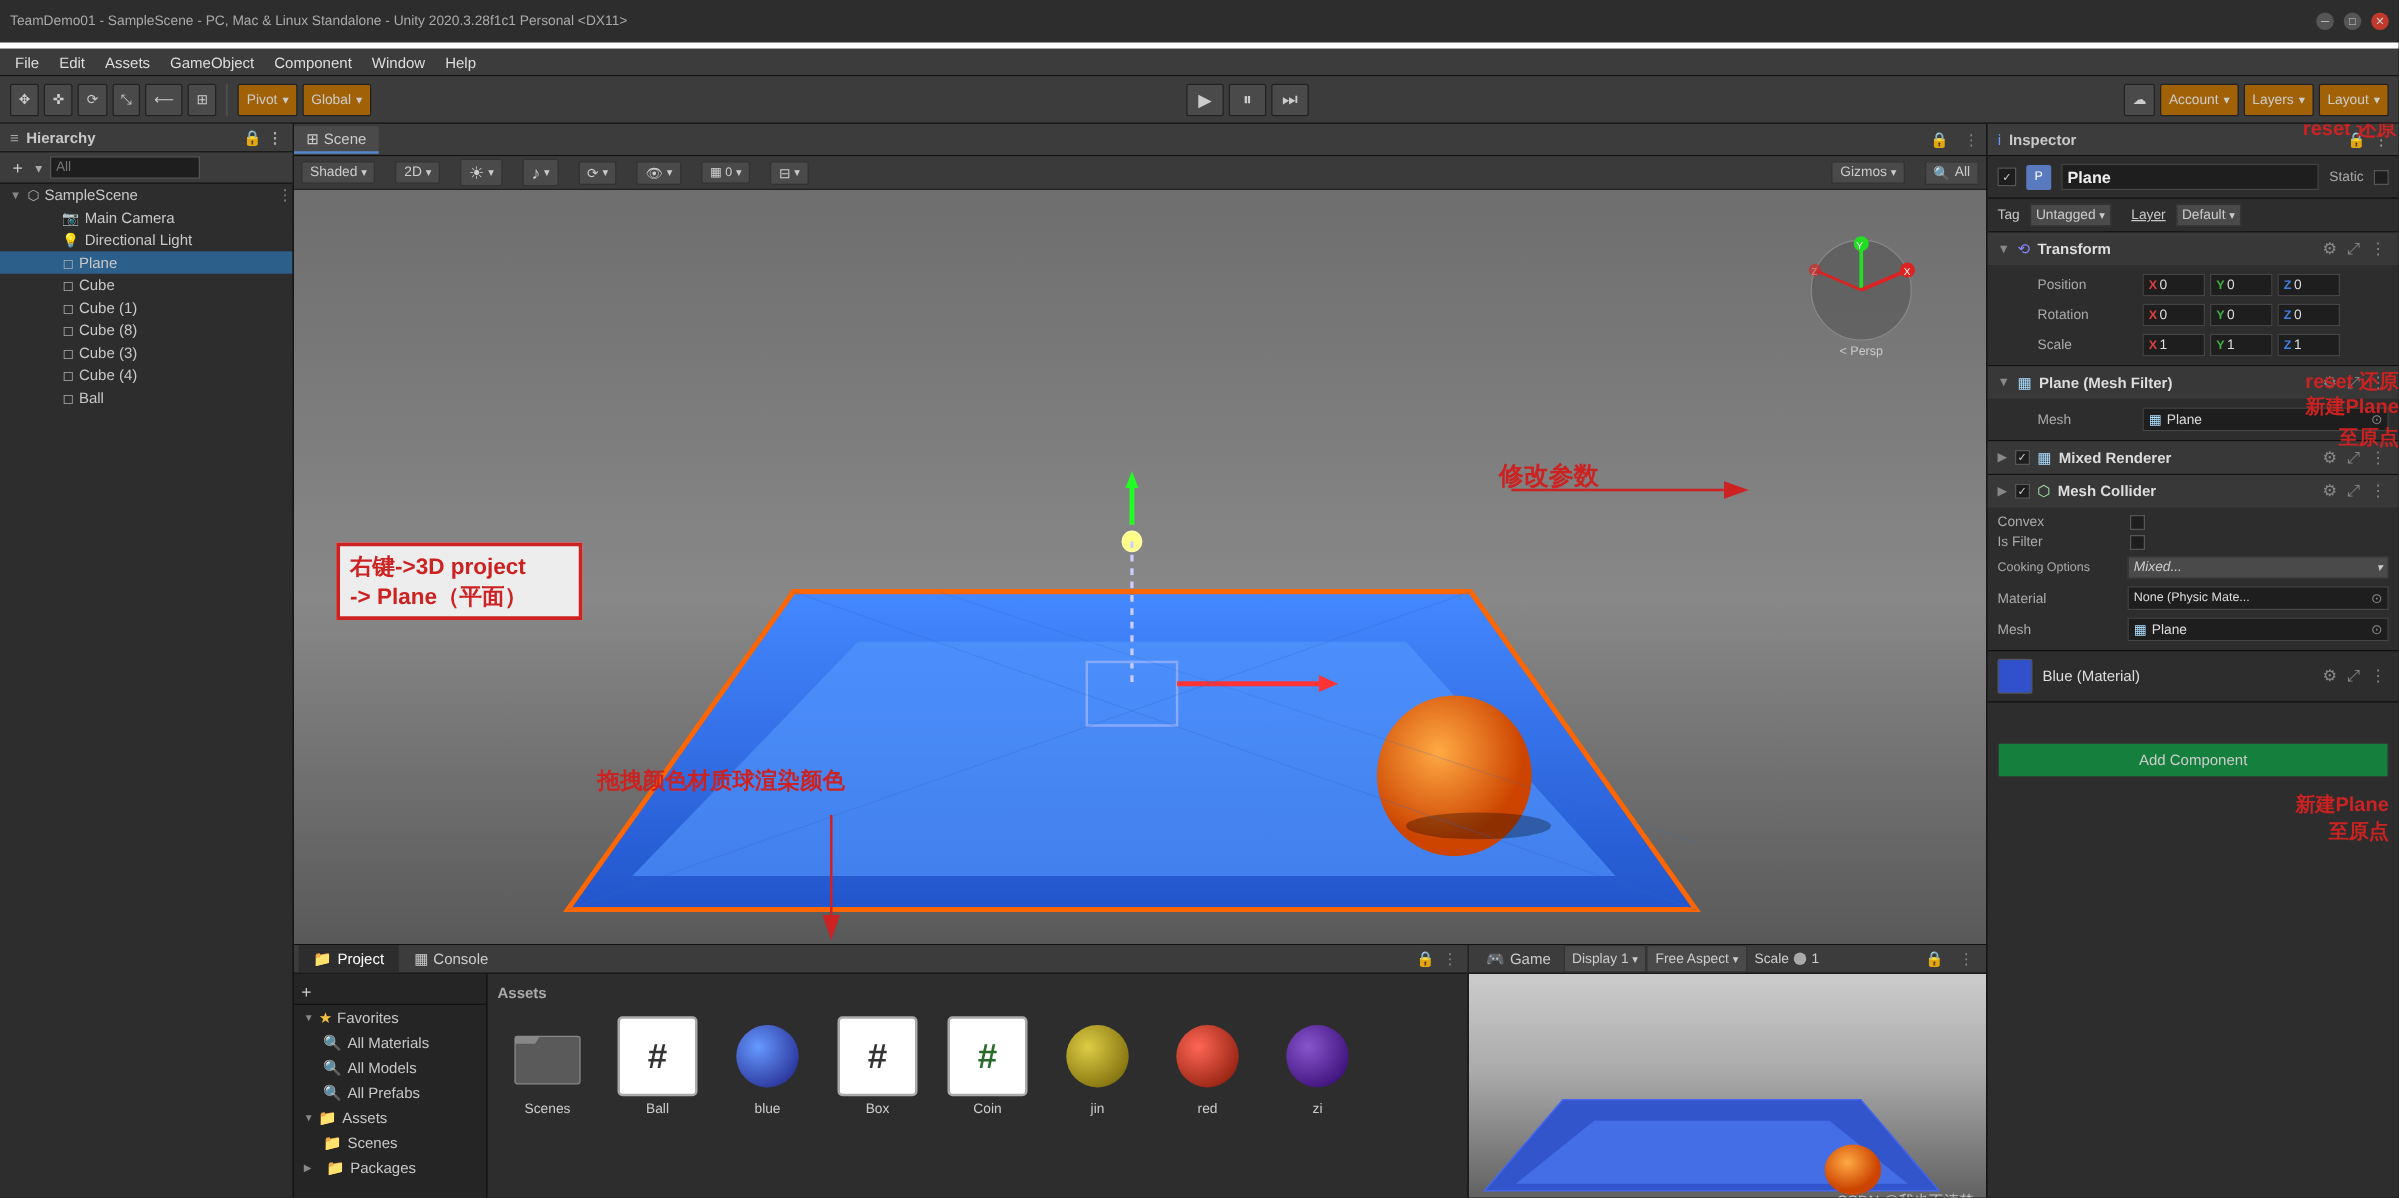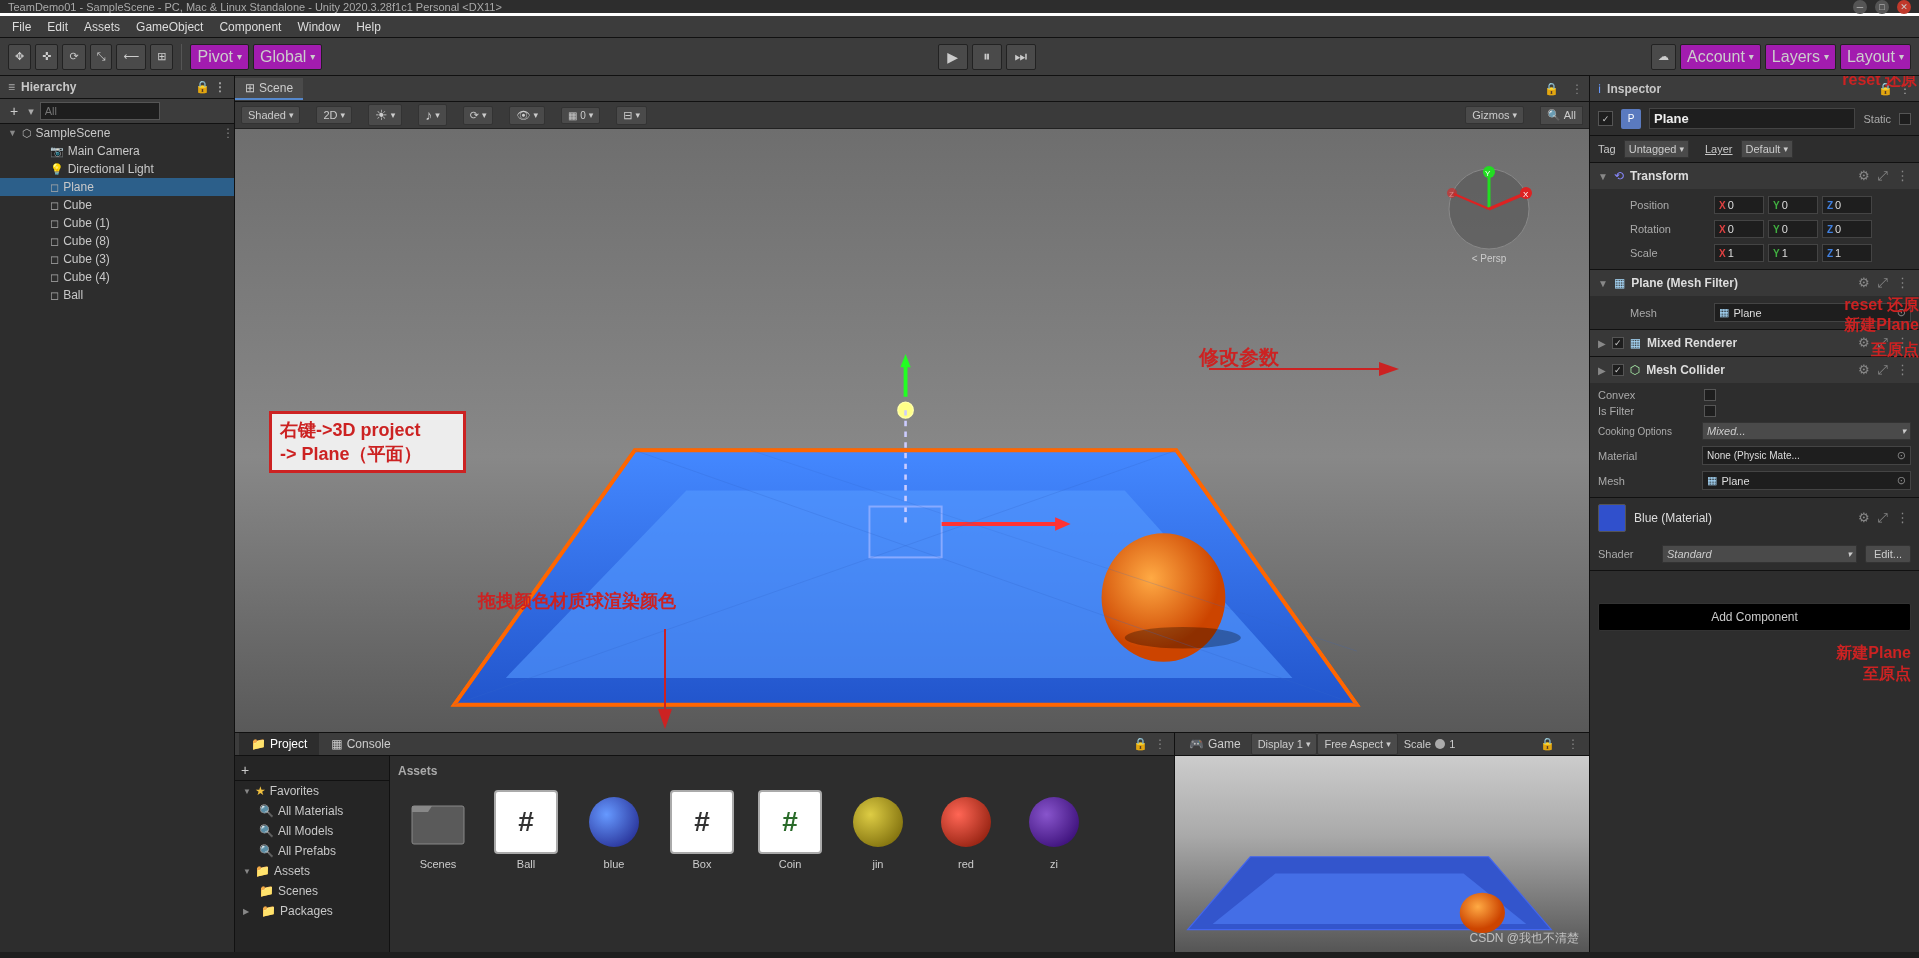--- a/index.html
+++ b/index.html
@@ -1,27 +1,27 @@
 <!DOCTYPE html>
 <html><head>
   <meta charset="utf-8">
   <style>
     * { box-sizing: border-box; margin: 0; padding: 0; }
     body { background: #1e1e1e; color: #c8c8c8; font-family: Arial, sans-serif; font-size: 12px; width: 1919px; height: 958px; overflow: hidden; }
 
     
     #titlebar {
       background: #2d2d2d;
-      height: 16px;
+      height: 39px;
       display: flex;
       align-items: center;
       padding: 0 8px;
       font-size: 11px;
       color: #aaa;
-      border-bottom: 3px solid #ffffff;
+      border-bottom: 5px solid #ffffff;
     }
     #titlebar .title { flex: 1; }
     #titlebar .win-controls { display: flex; gap: 8px; }
     #titlebar .win-btn { width: 14px; height: 14px; border-radius: 50%; display: flex; align-items: center; justify-content: center; font-size: 9px; cursor: pointer; background: #555; color: #ccc; }
 
     
     #menubar {
       background: #3c3c3c;
       height: 22px;
       display: flex;
@@ -64,27 +64,27 @@
       border: 1px solid #222;
       color: #ccc;
       width: 30px; height: 26px;
       cursor: pointer;
       border-radius: 2px;
       display: flex; align-items: center; justify-content: center;
       font-size: 14px;
     }
     .toolbar-spacer { flex: 1; }
     .toolbar-dropdown {
-      background: #a21caf;
+      background: #a16207;
       border: 1px solid #222;
       color: #ccc;
       padding: 3px 6px;
       cursor: pointer;
       border-radius: 2px;
-      font-size: 16px;
+      font-size: 11px;
       height: 26px;
       display: flex;
       align-items: center;
       gap: 4px;
     }
     .toolbar-dropdown::after { content: '▾'; font-size: 10px; }
 
     
     #main {
       display: flex;
@@ -519,21 +519,21 @@
     .material-color {
       width: 28px; height: 28px;
       background: #3050cc;
       border: 1px solid #555;
       border-radius: 2px;
     }
     .material-name { font-size: 12px; color: #ddd; flex: 1; }
 
     .add-component-btn {
       margin: 12px 8px;
-      background: #000000;
+      background: #15803d;
       border: 1px solid #333;
       color: #ccc;
       padding: 6px;
       text-align: center;
       cursor: pointer;
       font-size: 12px;
       border-radius: 2px;
     }
 
     
@@ -1188,27 +1188,20 @@
     <div class="component-section">
       <div class="color-row">
         <div class="material-color"></div>
         <span class="material-name">Blue (Material)</span>
         <div class="component-actions">
           <span class="insp-icon-btn">⚙</span>
           <span class="insp-icon-btn">⤢</span>
           <span class="insp-icon-btn">⋮</span>
         </div>
       </div>
-      <div class="component-body">
-        <div class="prop-row">
-          <span style="width:60px; color:#aaa; flex-shrink:0;">Shader</span>
-          <div class="dropdown-field">Standard</div>
-          <div style="background:#4a4a4a; border:1px solid #333; color:#ccc; padding:2px 8px; font-size:11px; cursor:pointer; border-radius:2px; margin-left:4px;">Edit...</div>
-        </div>
-      </div>
     </div>
 
     <div style="position:relative; height:20px;">
     </div>
 
     <div class="add-component-btn">Add Component</div>
 
     <div style="position:relative;">
       <div style="color:#cc2222; font-size:16px; font-weight:bold; padding:0 8px; text-align:right;">新建Plane</div>
       <div style="color:#cc2222; font-size:16px; font-weight:bold; padding:0 8px; text-align:right;">至原点</div>

